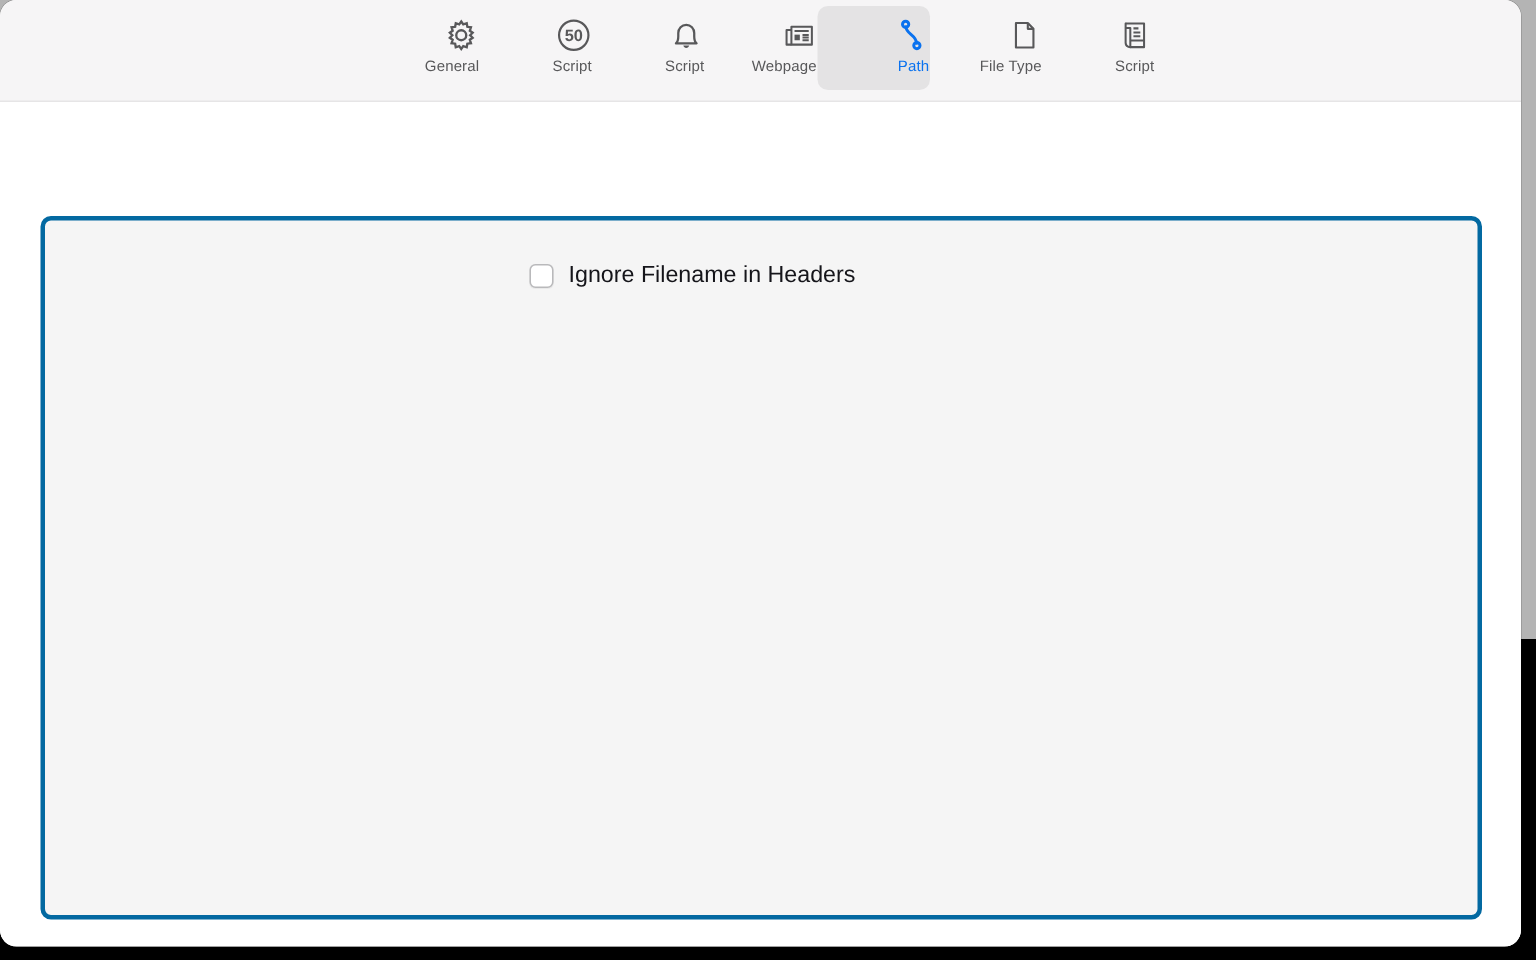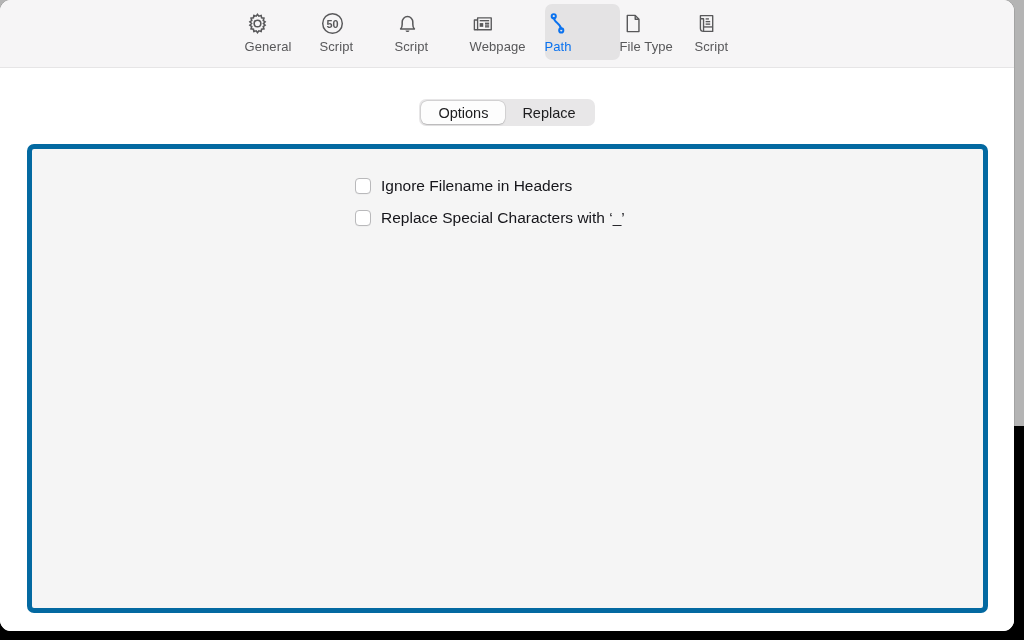--- a/index.html
+++ b/index.html
@@ -48,37 +48,37 @@
     align-items: flex-start;
     padding-top: 4px;
     gap: 0px;
   }
   .tab {
     width: 75px;
     height: 56px;
     border-radius: 7px;
     display: flex;
     flex-direction: column;
-    align-items: flex-start;
+    align-items: flex-end;
     justify-content: flex-start;
     padding-top: 5px;
     cursor: default;
     user-select: none;
   }
   .tab.selected { background: #e4e3e4; }
   .tab .tab-icon {
     height: 28px;
     display: flex;
     align-items: center;
     justify-content: center;
     color: #58585a;
   }
   .tab .tab-label {
     margin-top: 2px;
-    font-size: 13px;
+    font-size: 10px;
     color: #58585a;
     letter-spacing: 0.1px;
     white-space: nowrap;
   }
   .tab.selected .tab-icon,
   .tab.selected .tab-label { color: #0a72ef; }
 
   
   #content-area {
     position: relative;
@@ -120,21 +120,21 @@
   }
 
   
   #options-panel {
     position: absolute;
     left: 27px;
     top: 76px;
     width: 961px;
     height: 469px;
     background: #f5f5f5;
-    border: 5px solid #0369a1;
+    border: 3px solid #0369a1;
     border-radius: 7px;
   }
 
   .checkbox-row {
     position: absolute;
     left: 323px;
     display: flex;
     align-items: center;
     gap: 10px;
     cursor: default;
@@ -256,38 +256,28 @@
           <line x1="10.2" y1="12.6" x2="14.6" y2="12.6"></line>
         </svg>
       </span>
       <span class="tab-label">Script</span>
     </div>
 
   </div>
 
   <div id="content-area">
 
-    <div id="segmented-wrap">
-      <div id="segmented">
-        <div class="seg selected">Options</div>
-        <div class="seg">Replace</div>
-      </div>
-    </div>
 
     <div id="options-panel">
 
       <div class="checkbox-row" id="checkbox-row-ignore-filename">
         <span class="checkbox-box"></span>
         <span class="checkbox-label">Ignore Filename in Headers</span>
       </div>
 
-      <div class="checkbox-row" id="checkbox-row-replace-special">
-        <span class="checkbox-box"></span>
-        <span class="checkbox-label">Replace Special Characters with ‘_’</span>
-      </div>
 
     </div>
 
     <div id="bottom-bar">
       
       
       
       
     </div>
 

